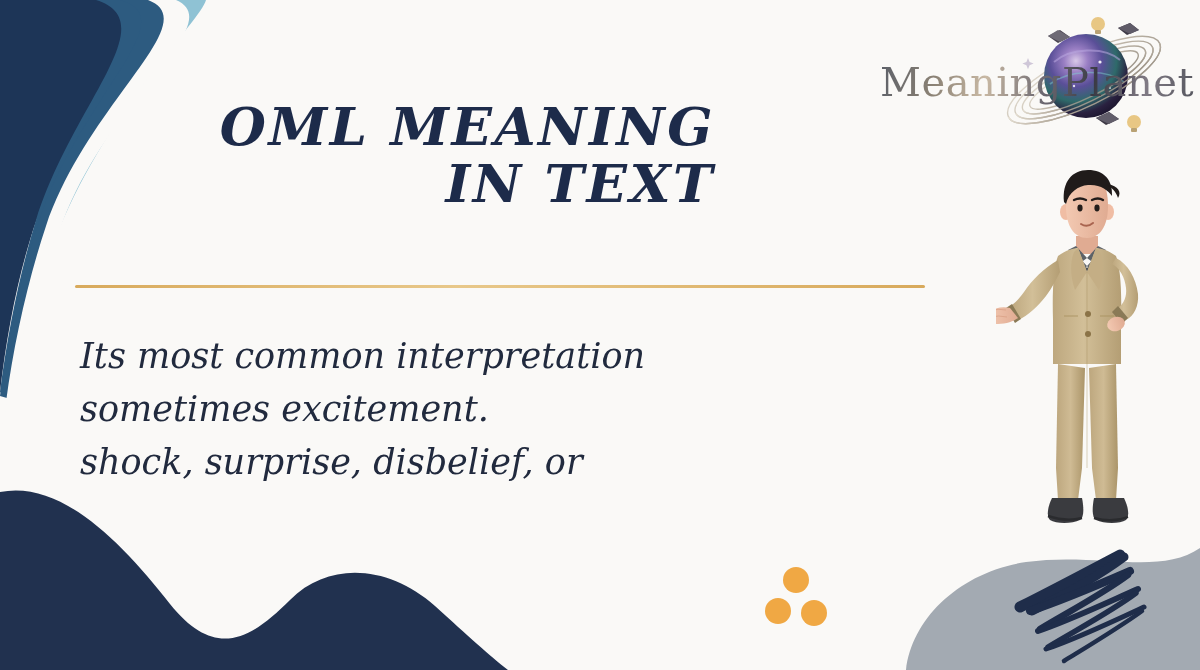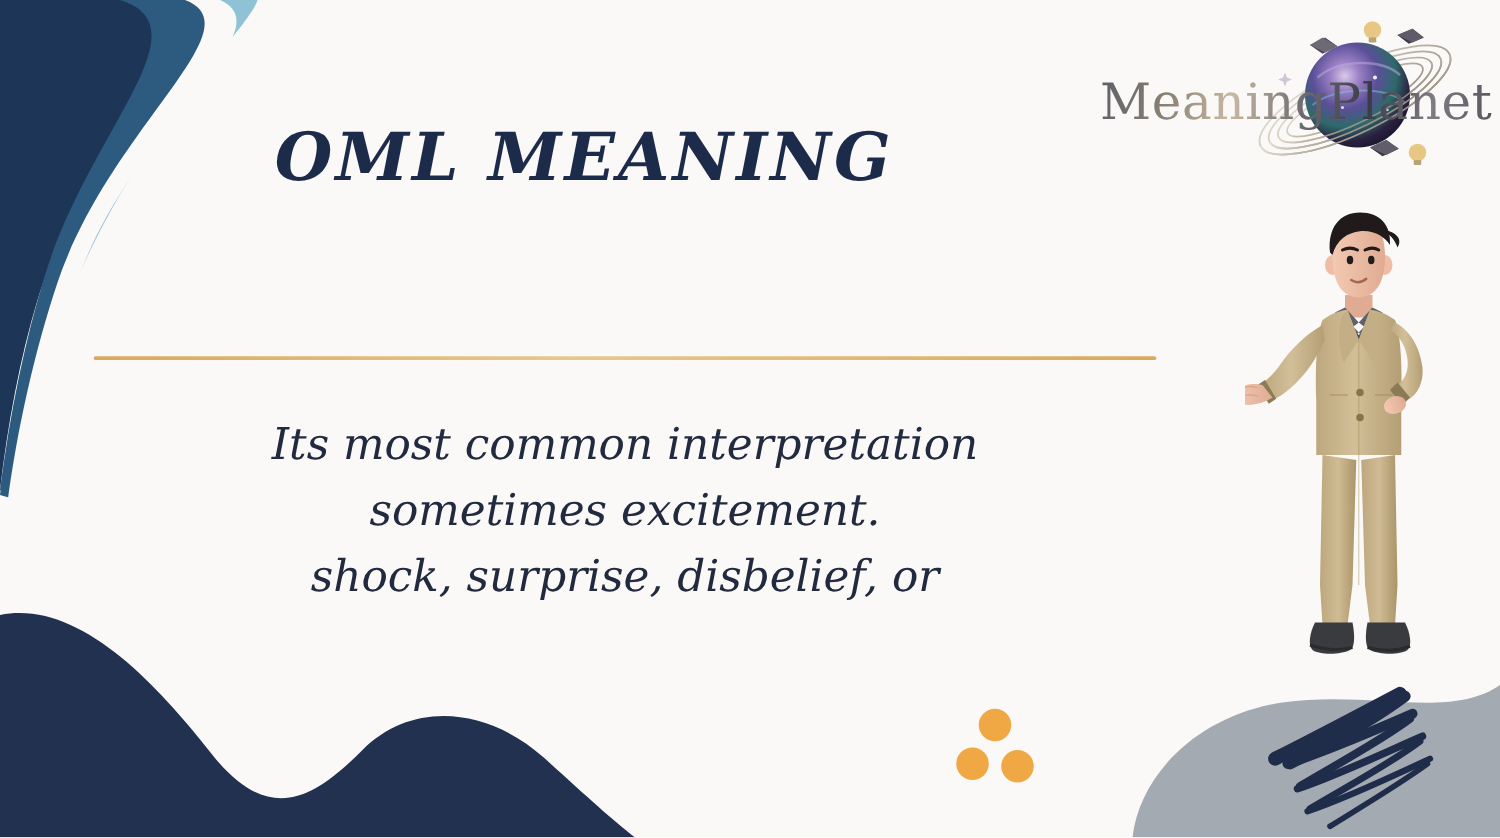--- a/index.html
+++ b/index.html
@@ -48,21 +48,20 @@
     background:linear-gradient(90deg,#d8aa5c 0%, #e8c88a 45%, #d8aa5c 100%);
     border-radius:2px;
     z-index:25;
   }
 
   
   .body-block {
     position:absolute;
     left:80px; top:330px;
     width:840px;
-    text-align:center;
     z-index:30;
   }
   .body-line {
     font-family:"DejaVu Serif", serif;
     font-style:italic;
     font-size:35px;
     line-height:1.52;
     color:#212a3e;
     white-space:nowrap;
   }
@@ -187,20 +186,21 @@
       </g>
       <g>
         <path d="M40,44 l1.6,4 l4,1.6 l-4,1.6 l-1.6,4 l-1.6,-4 l-4,-1.6 l4,-1.6 Z" fill="#cfc7d8"></path>
       </g>
     </svg>
     <div class="logo-text">MeaningPlanet</div>
   </div>
 
   <div class="title-block">
     <div class="title-line">OML MEANING</div>
+    <div class="title-line">IN TEXT</div>
   </div>
 
   <div class="divider"></div>
 
   <div class="body-block">
     <div class="body-line">Its most common interpretation</div>
     <div class="body-line">sometimes excitement.</div>
     <div class="body-line">shock, surprise, disbelief, or</div>
   </div>
 

